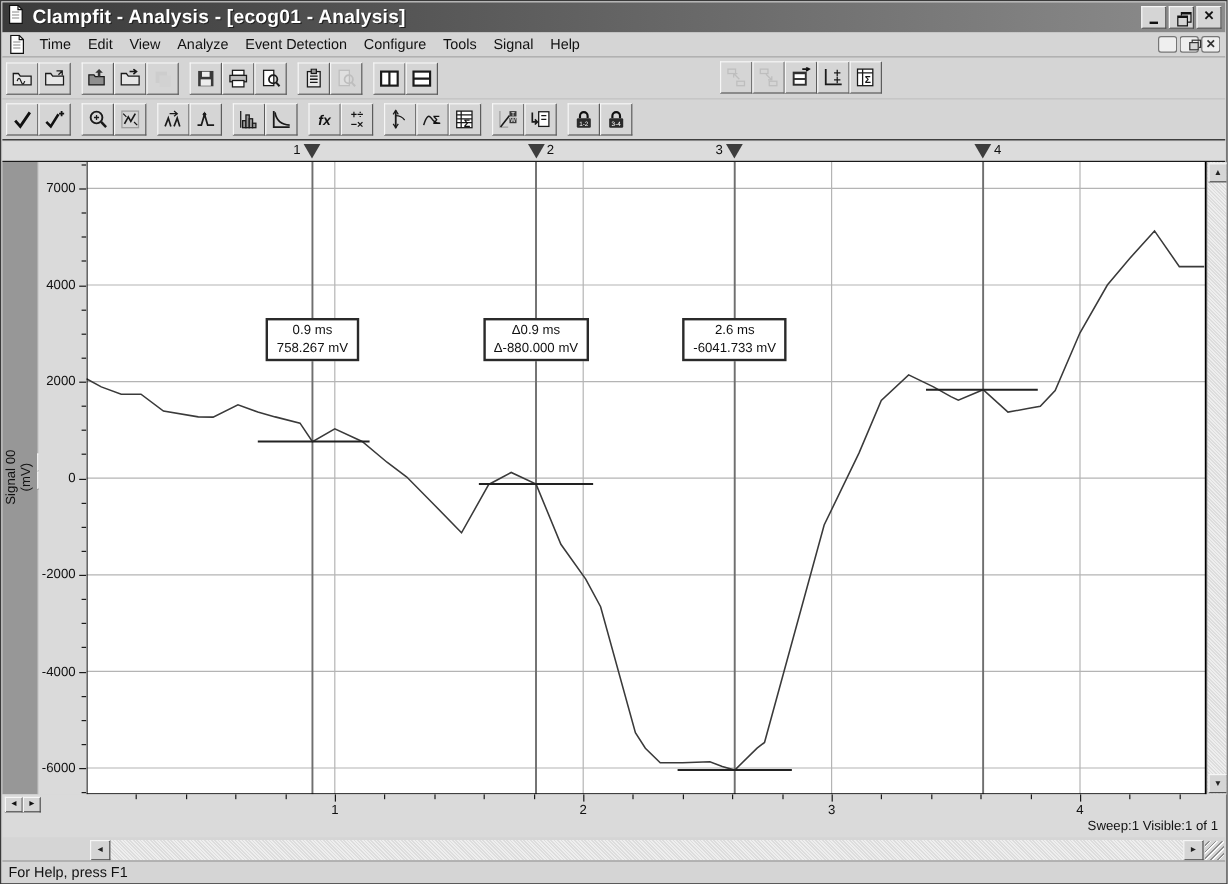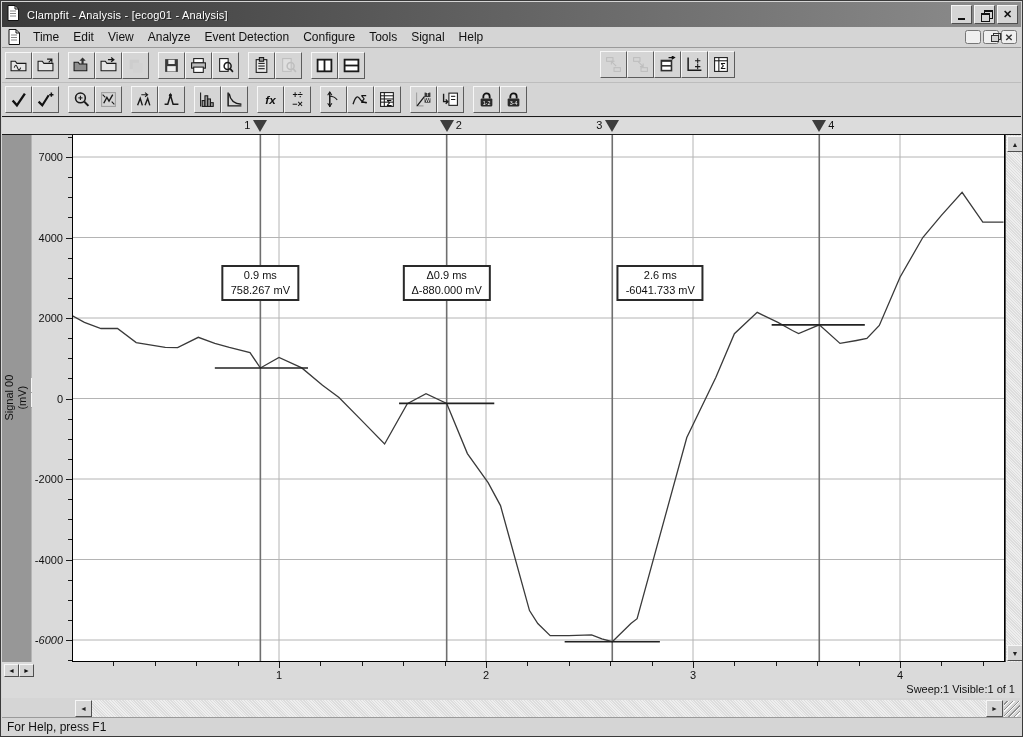--- a/index.html
+++ b/index.html
@@ -2,21 +2,21 @@
 <html><head>
 <meta charset="utf-8">
 <style>
   html,body{margin:0;padding:0;background:#888;}
   *{box-sizing:border-box;font-family:"Liberation Sans",sans-serif;}
   .window{position:relative;width:1023px;height:737px;background:#d5d5d5;border:1px solid #3a3a3a;overflow:hidden;}
 
   
   .titlebar{position:absolute;left:1px;top:1px;right:1px;height:25px;
     background:linear-gradient(to right,#3a3a3a,#8d8d8d);display:flex;align-items:center;padding:0 3px;}
-  .titlebar .title{color:#fff;font-weight:normal;font-size:11px;margin-left:6px;letter-spacing:.2px;
+  .titlebar .title{color:#fff;font-weight:bold;font-size:16px;margin-left:6px;letter-spacing:.2px;
     text-shadow:1px 1px 0 #222;flex:1;white-space:nowrap;overflow:hidden;}
   .win-btn{width:21px;height:19px;background:#d5d5d5;border:1px solid;border-color:#f5f5f5 #4f4f4f #4f4f4f #f5f5f5;
     display:flex;align-items:center;justify-content:center;font-size:11px;font-weight:bold;color:#111;margin-left:2px;line-height:1;}
   .win-btn .min-glyph{display:block;width:8px;height:2px;background:#111;margin-top:9px;}
   .restore-glyph{position:relative;width:10px;height:9px;}
   .restore-glyph:before{content:"";position:absolute;left:3px;top:0;width:7px;height:6px;border:1px solid #111;border-top-width:2px;background:#d5d5d5;}
   .restore-glyph:after{content:"";position:absolute;left:0;top:3px;width:7px;height:6px;border:1px solid #111;border-top-width:2px;background:#d5d5d5;}
 
   
   .menubar{position:absolute;left:1px;top:26px;right:1px;height:21px;background:#d5d5d5;
@@ -518,21 +518,21 @@
         <div class="ytick-label" style="top: 102.5px;">4000</div>
         <div class="ytick" style="top: 183px; width: 6px;"></div>
         <div class="ytick-label" style="top: 183px;">2000</div>
         <div class="ytick" style="top: 263.5px; width: 6px;"></div>
         <div class="ytick-label" style="top: 263.5px;">0</div>
         <div class="ytick" style="top: 344px; width: 6px;"></div>
         <div class="ytick-label" style="top: 344px;">-2000</div>
         <div class="ytick" style="top: 424.5px; width: 6px;"></div>
         <div class="ytick-label" style="top: 424.5px;">-4000</div>
         <div class="ytick" style="top: 505px; width: 6px;"></div>
-        <div class="ytick-label" style="top: 505px; font-style: italic;">-6000</div>
+        <div class="ytick-label" style="top: 505px;">-6000</div>
         <div class="ytick" style="top: 525.125px; width: 4px;"></div>
         <div class="ytick" style="top: 484.875px; width: 4px;"></div>
         <div class="ytick" style="top: 464.75px; width: 4px;"></div>
         <div class="ytick" style="top: 444.625px; width: 4px;"></div>
         <div class="ytick" style="top: 404.375px; width: 4px;"></div>
         <div class="ytick" style="top: 384.25px; width: 4px;"></div>
         <div class="ytick" style="top: 364.125px; width: 4px;"></div>
         <div class="ytick" style="top: 323.875px; width: 4px;"></div>
         <div class="ytick" style="top: 303.75px; width: 4px;"></div>
         <div class="ytick" style="top: 283.625px; width: 4px;"></div>
@@ -574,21 +574,21 @@
           <line x1="0" y1="526.5" x2="933" y2="526.5" stroke="#000" stroke-width="1"></line>
         </svg>
         <div class="readout-box" style="left: 188.37px; top: 130px;">
           <div>0.9 ms</div>
           <div>758.267 mV</div>
         </div>
         <div class="readout-box" style="left: 374.67px; top: 130px;">
           <div>Δ0.9 ms</div>
           <div>Δ-880.000 mV</div>
         </div>
-        <div class="readout-box" style="left: 540.27px; top: 130px; margin-left: 48px;">
+        <div class="readout-box" style="left: 540.27px; top: 130px;">
           <div>2.6 ms</div>
           <div>-6041.733 mV</div>
         </div>
       </div>
     <div class="vscroll">
       <button class="scroll-btn" style="top:1px;">
           <span>▲</span>
         </button>
       <button class="scroll-btn" style="bottom:1px;">
           <span>▼</span>

